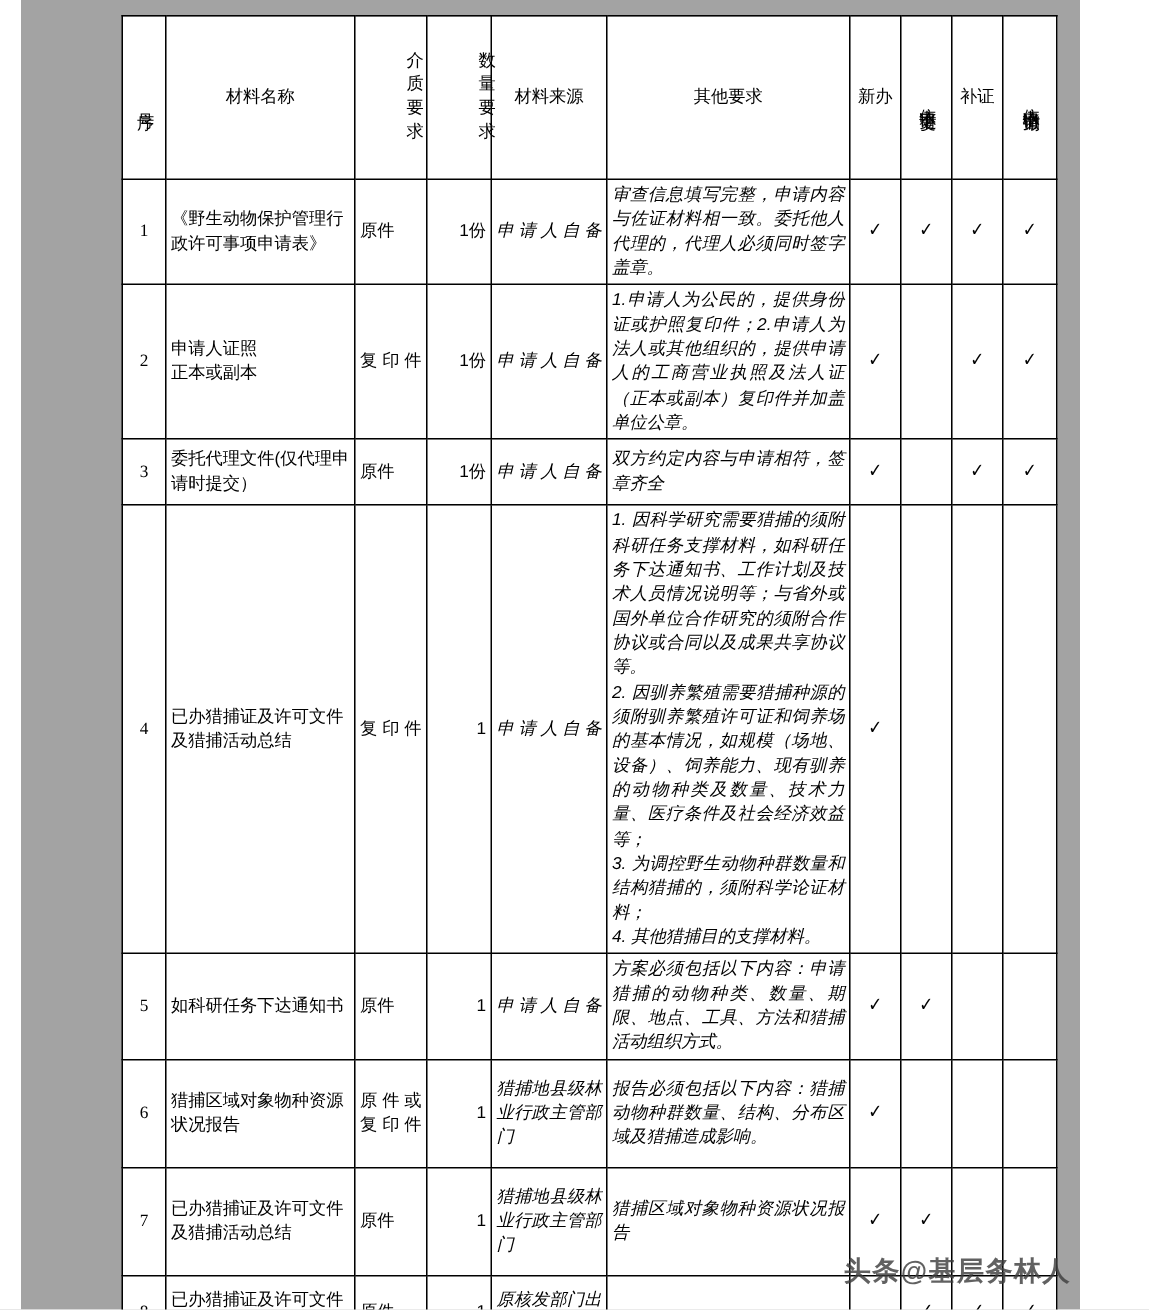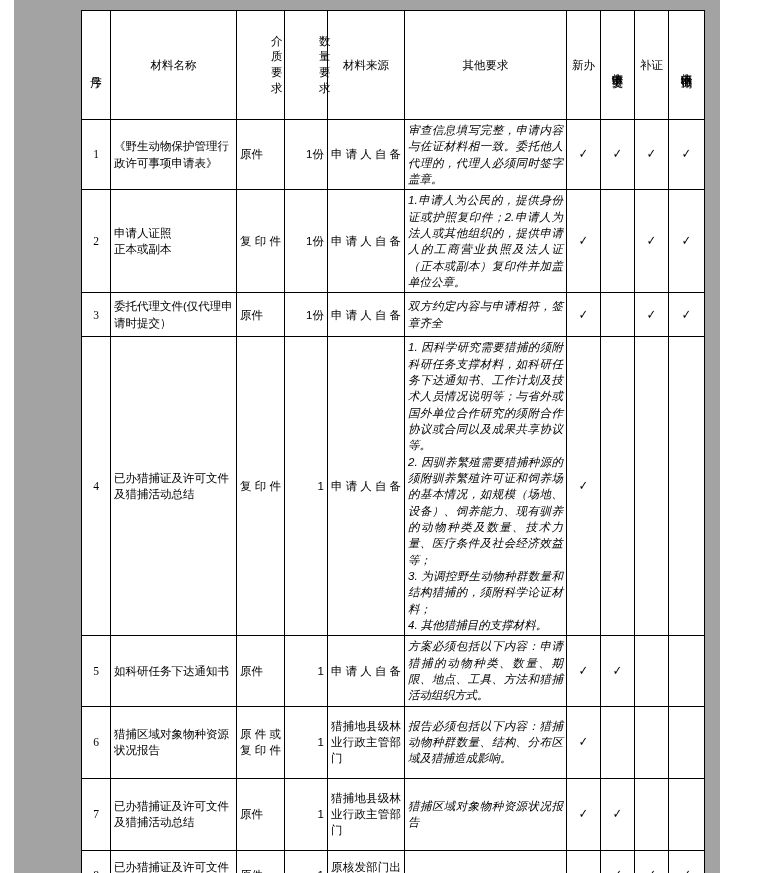--- a/index.html
+++ b/index.html
@@ -102,20 +102,21 @@
 
   td.qty-cell {
     text-align: right;
   }
 
   td.source-cell {
     text-align: justify;
     text-align-last: left;
     padding-left: 5px;
     padding-right: 4px;
+    font-style: italic;
   }
 
   td.other-cell {
     text-align: justify;
     text-align-last: left;
     padding-left: 4px;
     padding-right: 3px;
     vertical-align: top;
     padding-top: 4px;
     font-style: italic;
@@ -300,14 +301,15 @@
           <td class="source-cell" style="text-align-last: justify;">原核发部门出具</td>
           <td class="other-cell vmid"><span></span></td>
           <td class="chk-cell"></td>
           <td class="chk-cell"><span class="chk-mark">✓</span></td>
           <td class="chk-cell"><span class="chk-mark">✓</span></td>
           <td class="chk-cell"><span class="chk-mark">✓</span></td>
         </tr>
       </tbody>
   </table>
 
+  <div id="watermark">头条@基层务林人</div>
 
 </div>
 
 </body></html>

